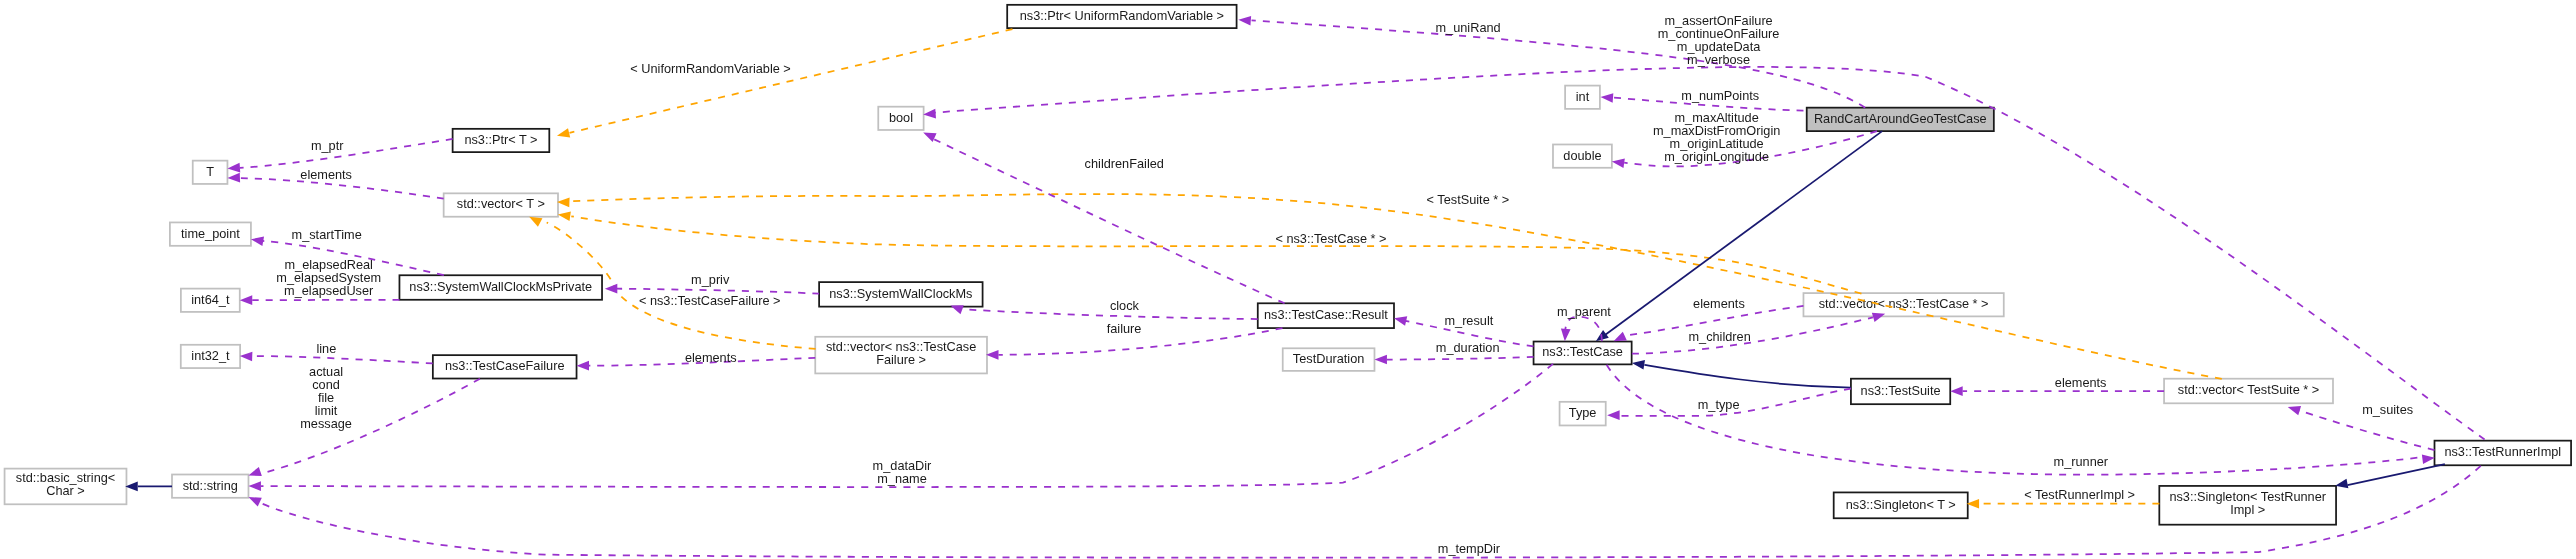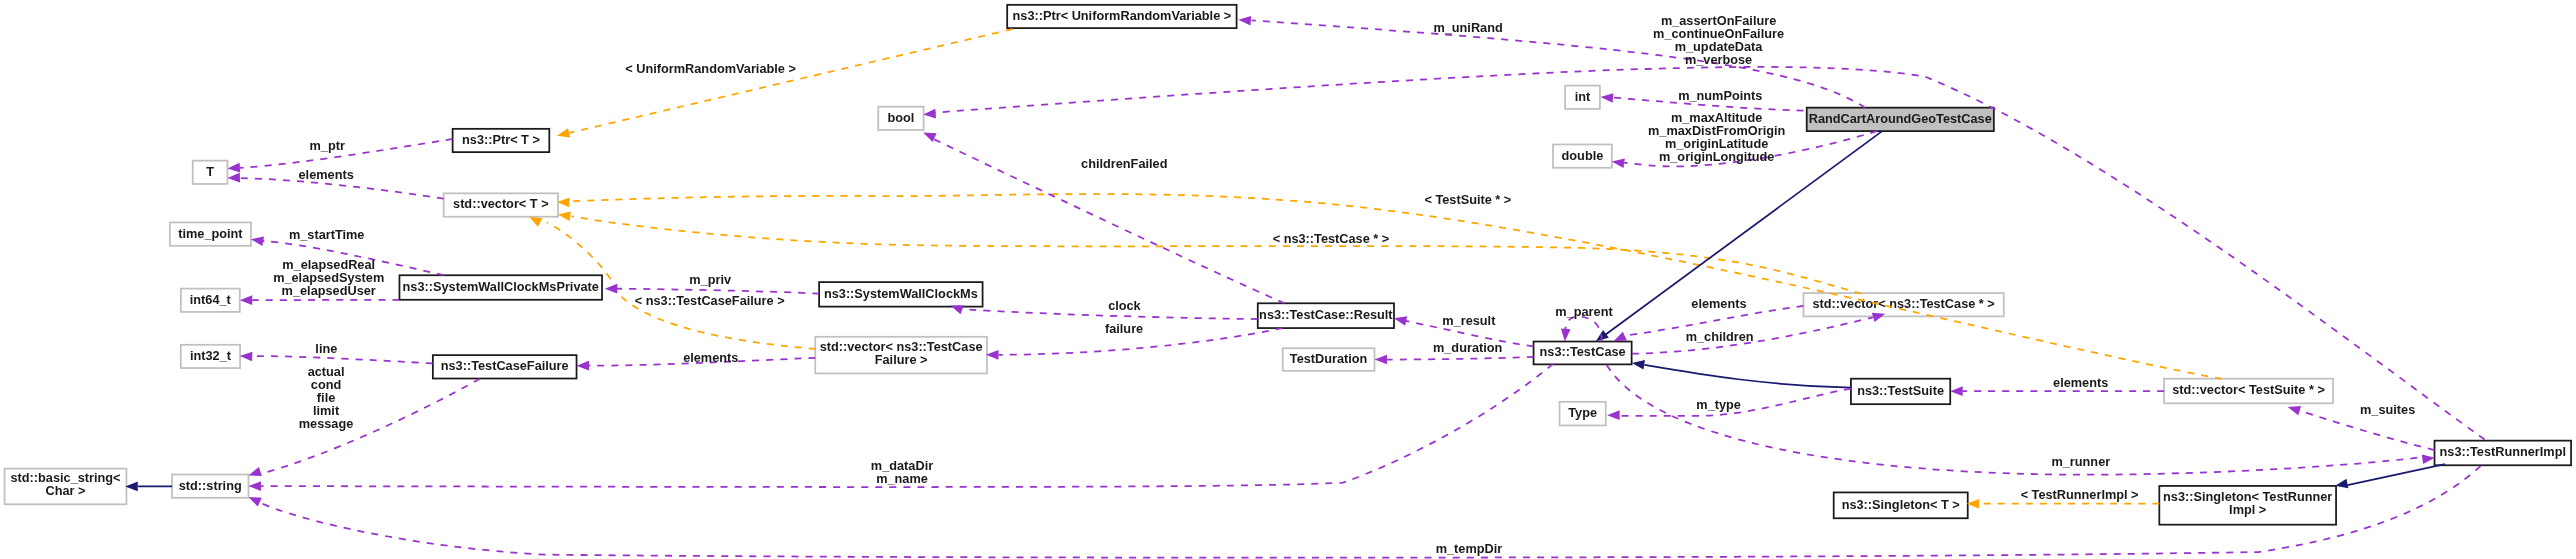--- a/index.html
+++ b/index.html
@@ -1,17 +1,17 @@
 <!DOCTYPE html>
 <html style="font-size:14px"><head>
 <meta charset="utf-8">
 <style>
   html,body{margin:0;padding:0;background:#ffffff;}
   body{width:2576px;height:560px;overflow:hidden;font-family:"Liberation Sans",sans-serif;}
-  #diagram{position:relative;width:2576px;height:560px;background:#ffffff;font-weight:bold;}
+  #diagram{position:relative;width:2576px;height:560px;background:#ffffff;}
   svg#graph{display:block;width:2576px;height:560px;}
   .nl{font-family:"Liberation Sans",sans-serif;font-size:14.5px;fill:#1a1a1a;text-anchor:middle;}
   .el{font-family:"Liberation Sans",sans-serif;font-size:14.5px;fill:#1a1a1a;text-anchor:middle;}
   .box-light{fill:#ffffff;stroke:#c0c0c0;stroke-width:2;}
   .box-bold{fill:#ffffff;stroke:#1a1a1a;stroke-width:2;}
   .box-filled{fill:#c0c0c0;stroke:#1a1a1a;stroke-width:2;}
   .e-usage{fill:none;stroke:#9a32cd;stroke-width:2;stroke-dasharray:8 8;}
   .e-tmpl{fill:none;stroke:#ffa500;stroke-width:2;stroke-dasharray:8 8;}
   .e-inherit{fill:none;stroke:#191970;stroke-width:2;}
   .a-usage{fill:#9a32cd;}

